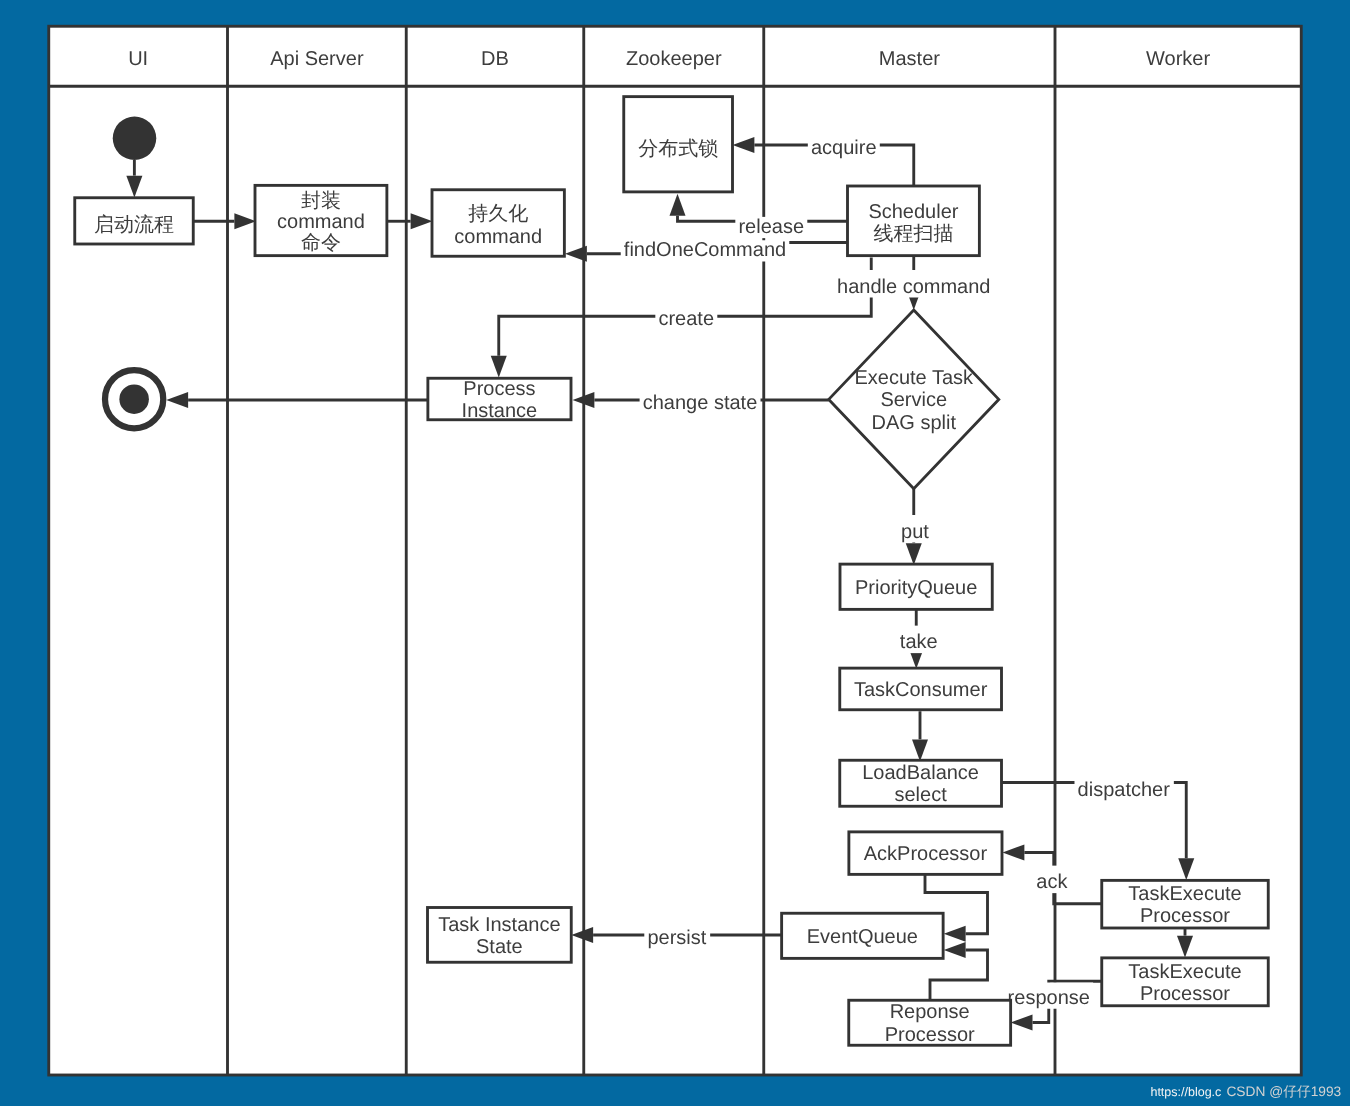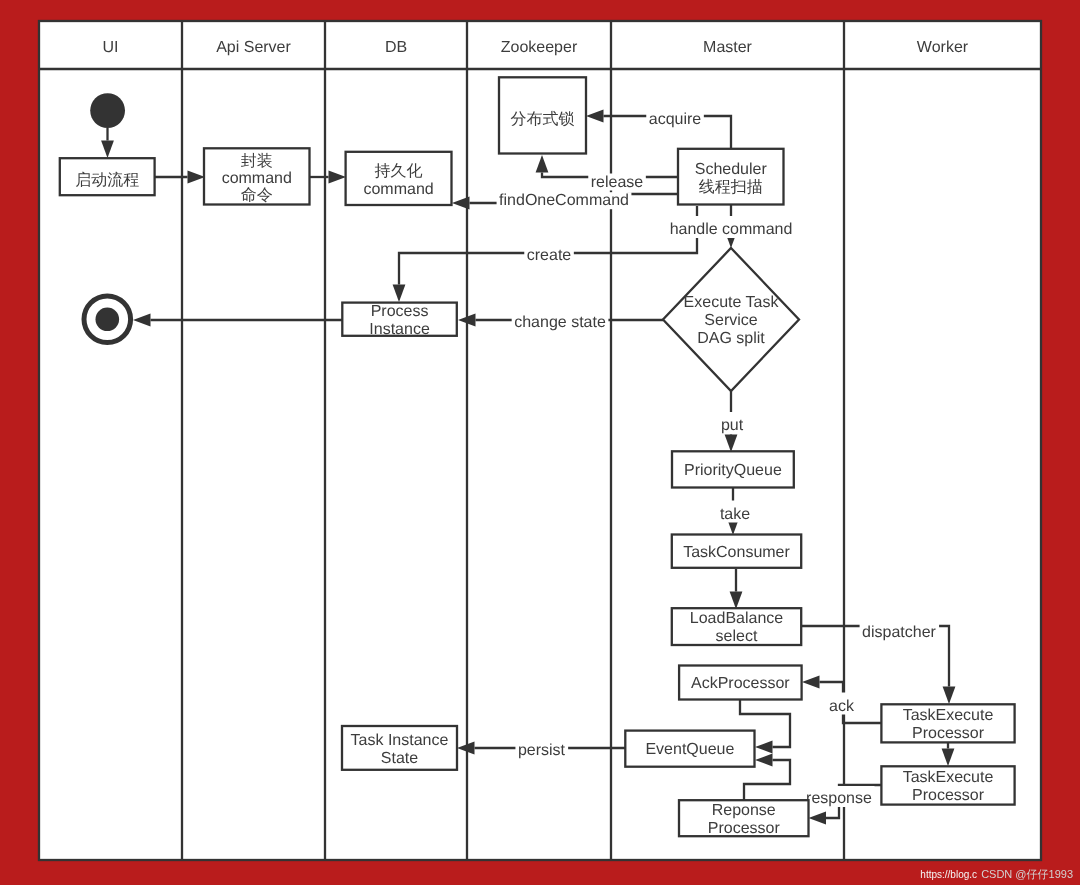--- a/index.html
+++ b/index.html
@@ -1,19 +1,19 @@
 <!DOCTYPE html>
 <html><head>
 <meta charset="utf-8">
 <title>Swimlane Diagram</title>
 <style>
   html,body{margin:0;padding:0;background:#ffffff;}
   body{width:1080px;height:885px;overflow:hidden;
        font-family:"Liberation Sans",sans-serif;}
-  #canvas{position:relative;width:1080px;height:885px;background:#b91c1c;
+  #canvas{position:relative;width:1080px;height:885px;background:#0369a1;
           -webkit-font-smoothing:antialiased;}
   svg#diagram{display:block;position:absolute;left:0;top:0;}
   text{font-family:"Liberation Sans",sans-serif;
         -webkit-font-smoothing:antialiased;text-rendering:geometricPrecision;}
   .lane-title{font-size:16px;}
   .node-label{font-size:16px;}
   .edge-label{font-size:16px;}
   .watermark{position:absolute;right:7px;bottom:5px;font-size:11px;
              letter-spacing:0;white-space:nowrap;user-select:none;line-height:1;}
   .watermark .wm-url{color:#f5f5f5;font-size:10px;margin-right:1px;}

